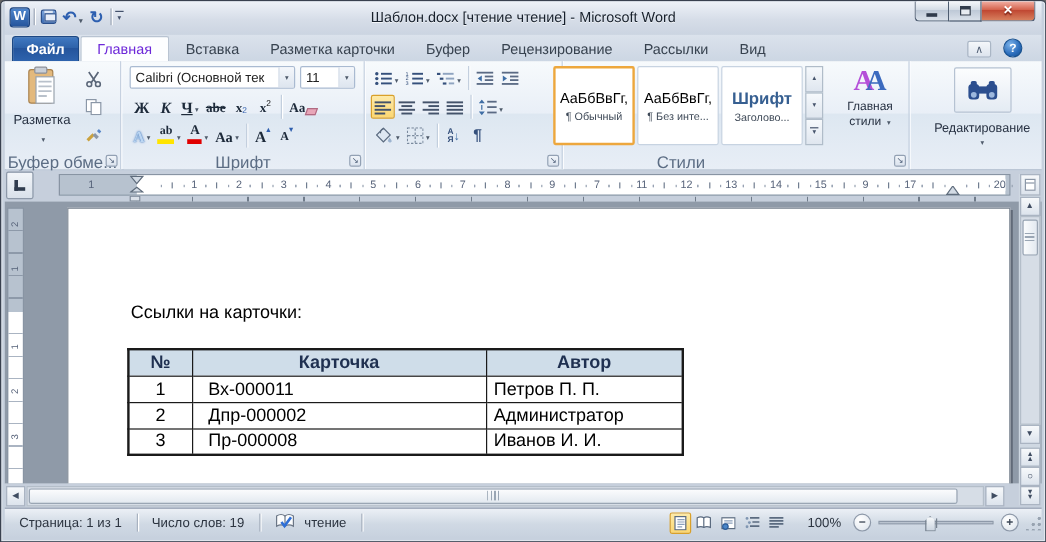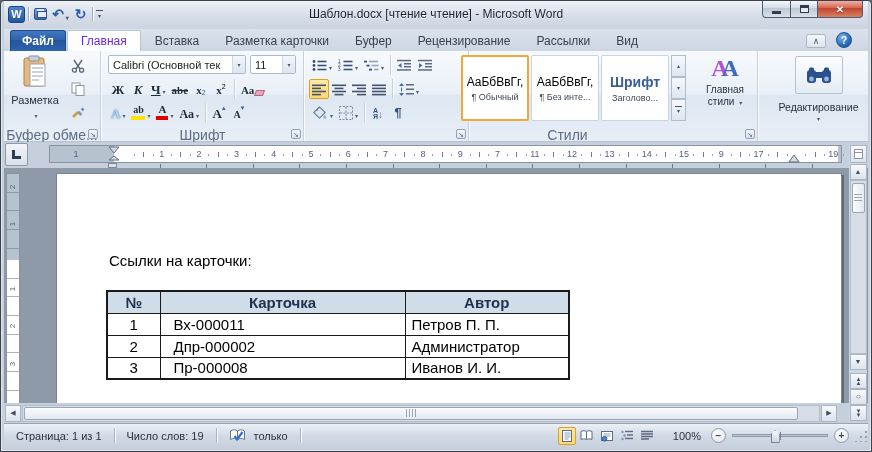--- a/index.html
+++ b/index.html
@@ -611,21 +611,21 @@
           <span class="rdot" style="left: 616.6px;"></span>
           <span class="rn" style="left: 644.6px;">17</span>
           <span class="rt" style="left: 625.95px;"></span>
           <span class="rdot" style="left: 616.6px;"></span>
           <span class="rdot" style="left: 635.3px;"></span>
           <span class="rdot" style="left: 653.9px;"></span>
           <span class="rt" style="left: 663.25px;"></span>
           <span class="rdot" style="left: 653.9px;"></span>
           <span class="rdot" style="left: 672.6px;"></span>
           <span class="rdot" style="left: 691.2px;"></span>
-          <span class="rn" style="left: 719.2px;">19</span>
+          <span class="rn" style="left: 719.2px;">20</span>
           <span class="rt" style="left: 700.55px;"></span>
           <span class="rdot" style="left: 691.2px;"></span>
           <span class="rdot" style="left: 709.9px;"></span>
           <span class="rdot" style="left: 728.5px;"></span>
         </div>
       <div class="hgray2"></div>
     </div>
     <div class="tabstops"></div>
     <div class="indbox" style="left:104px"></div>
   </div>
@@ -720,21 +720,21 @@
     <span class="sdiv"></span>
     <span class="sitem">Число слов: 19</span>
     <span class="sdiv"></span>
     <span class="sitem">
       <svg width="17" height="14" viewBox="0 0 17 14">
         <path d="M1.5 3C4 1.4 6.5 1.4 8.5 3c2-1.6 4.5-1.6 7 0v8.5c-2.5-1.4-5-1.4-7 0-2-1.4-4.5-1.4-7 0z" fill="#fbfcfd" stroke="#6b7686"></path>
         <path d="M8.5 3v8.5" stroke="#6b7686"></path>
         <path d="M5.5 8l2.6 3.4L13.5 4" fill="none" stroke="#2f6fd6" stroke-width="2.2"></path>
       </svg>
     </span>
-    <span class="sitem">только</span>
+    <span class="sitem">чтение</span>
     <span class="sdiv"></span>
     <span style="flex:1"></span>
     <span class="viewbtn on">
       <svg width="12" height="12" viewBox="0 0 12 12">
         <rect x="1.5" y="0.5" width="9" height="11" fill="#fff" stroke="#5b6b80"></rect>
         <path d="M3.5 3h6M3.5 5h6M3.5 7h6M3.5 9h4" stroke="#8ba0bb"></path>
       </svg>
       </span>
     <span class="viewbtn">
       <svg width="13" height="11" viewBox="0 0 13 11">

